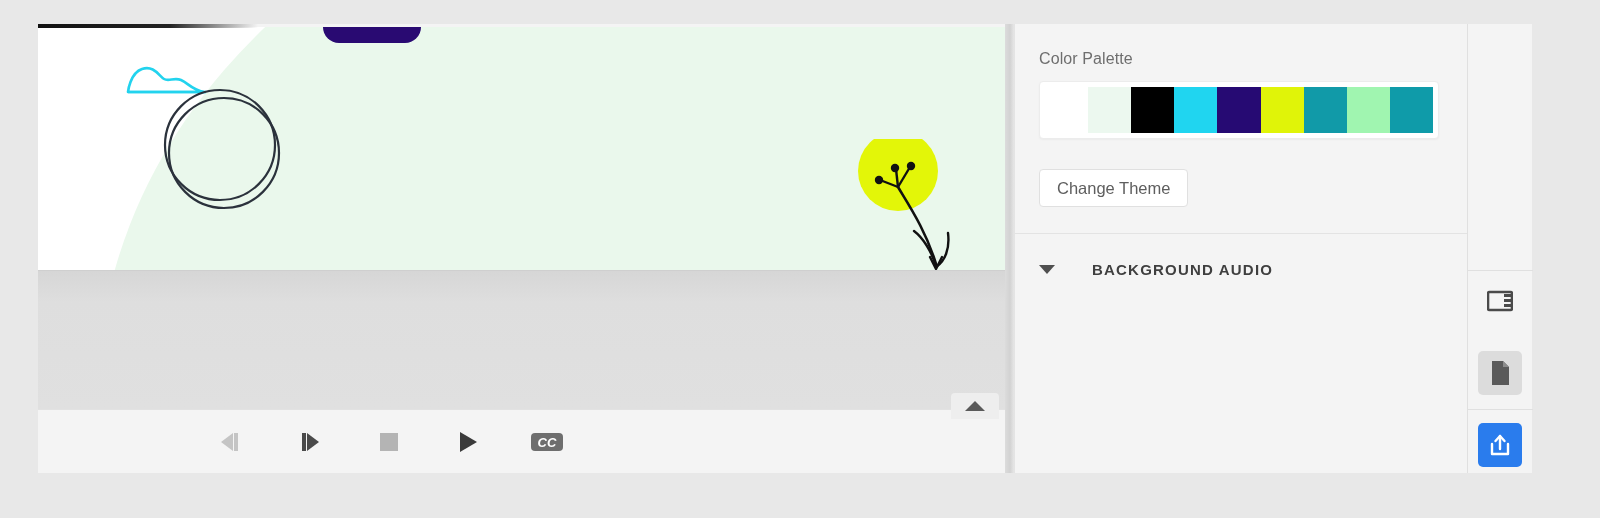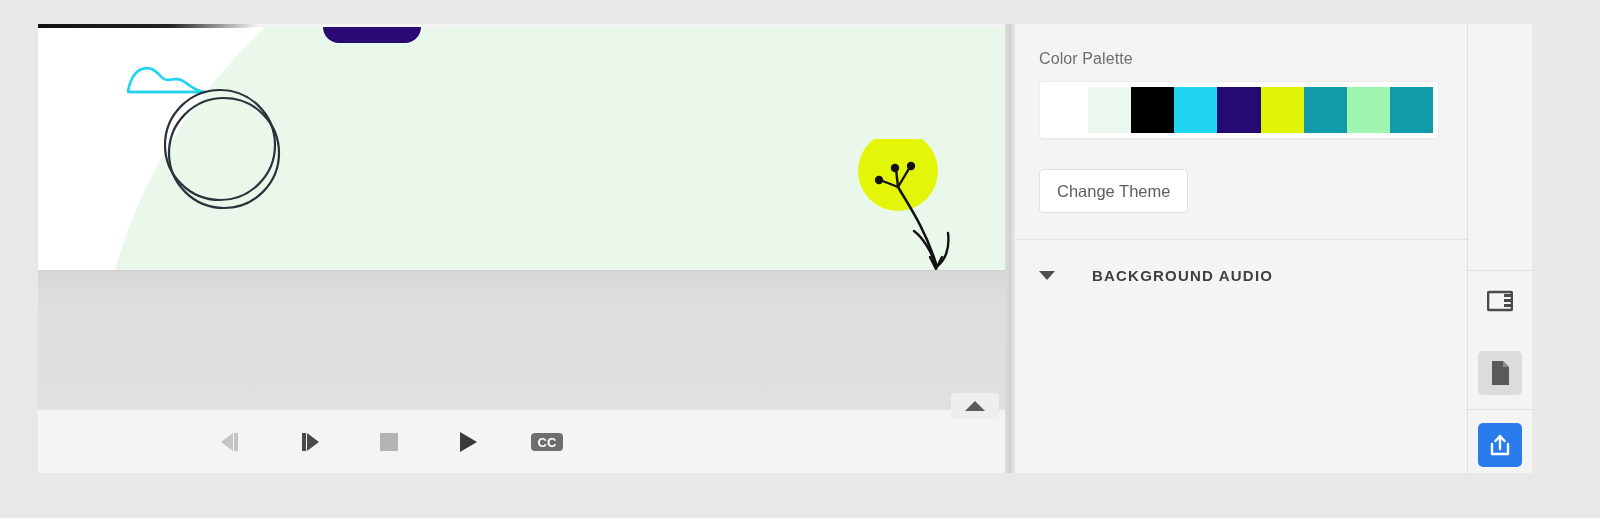--- a/index.html
+++ b/index.html
@@ -110,20 +110,21 @@
     left: 0; top: 385px;
     width: 967px; height: 64px;
     background: #f4f4f4;
     border-top: 1px solid #e2e2e2;
     display: flex; align-items: center;
   }
   .player-controls {
     display: flex; 
     gap: 45px;
     margin-left: 176px;
+    font-style: italic;
   }
   .pc { width: 34px; height: 34px; display:flex; align-items:center; justify-content:center; }
 
   
   .panel-gutter {
     width: 10px; height: 449px;
     background: linear-gradient(90deg,#dcdcdc 0%, #d2d2d2 55%, #e6e6e6 100%);
     border-right: 1px solid #e4e4e4;
   }
   .right-panel {
@@ -152,21 +153,21 @@
   }
   .swatch { flex: 1 1 0; height: 46px; }
 
   .theme-buttons {
     display: flex;
     align-items: center;
     margin-top: 30px;
     position: relative;
   }
   .btn {
-    height: 44px;
+    height: 38px;
     padding: 0 17px;
     border-radius: 4px;
     background: #ffffff;
     border: 1px solid #e0e0e0;
     color: #5e5e5e;
     font-size: 16.5px;
     font-family: "Liberation Sans", sans-serif;
     display: flex; align-items: center; justify-content: center;
     cursor: pointer;
   }

